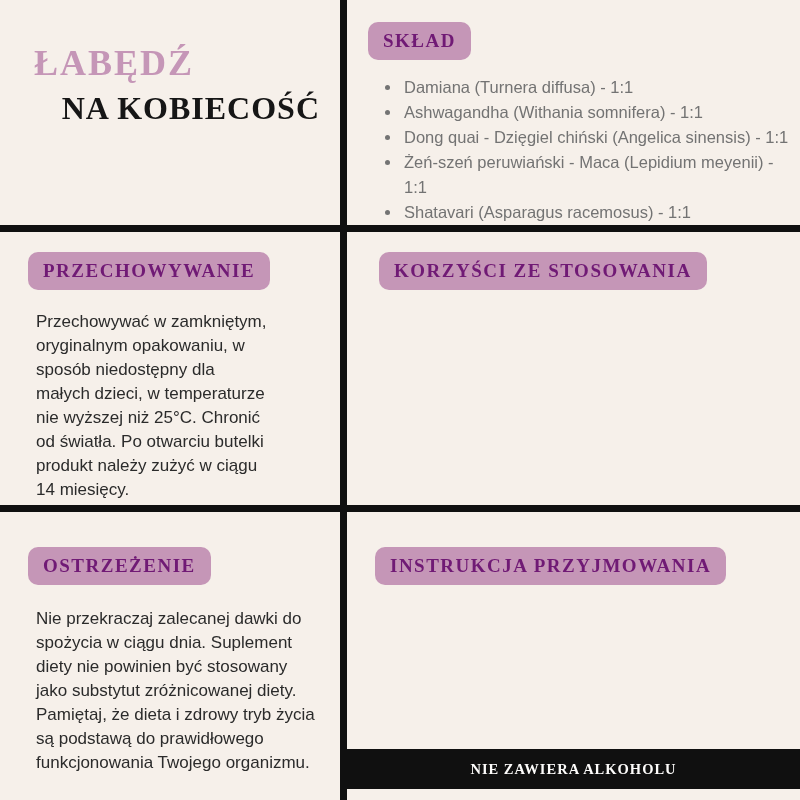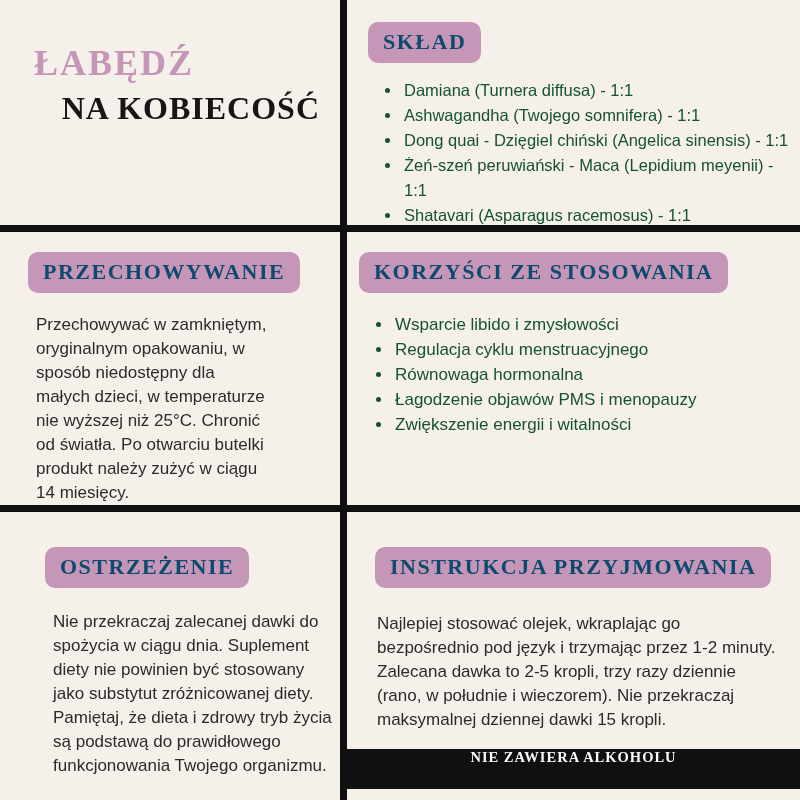--- a/index.html
+++ b/index.html
@@ -14,23 +14,23 @@
   
   .vline { position: absolute; left: 340px; top: 0; width: 7px; height: 800px; background: #101010; }
   .hline { position: absolute; left: 0; width: 800px; height: 7px; background: #101010; }
   .hline.row1 { top: 225px; }
   .hline.row2 { top: 505px; }
 
   .cell { position: absolute; box-sizing: border-box; }
   .cell-title { left: 0; top: 0; width: 340px; height: 225px; padding: 44px 20px 0 34px; }
   .cell-sklad { left: 347px; top: 0; width: 453px; height: 225px; padding: 22px 8px 0 21px; }
   .cell-przech { left: 0; top: 232px; width: 292px; height: 273px; padding: 20px 24px 0 28px; }
-  .cell-korzysci { left: 347px; top: 232px; width: 453px; height: 223px; padding: 20px 10px 0 12px; }
-  .cell-ostrz { left: 0; top: 512px; width: 340px; height: 288px; padding: 35px 24px 0 28px; margin-left: 17px; }
-  .cell-instr { left: 347px; top: 512px; width: 453px; height: 237px; padding: 35px 14px 0 28px; }
+  .cell-korzysci { left: 347px; top: 232px; width: 453px; height: 223px; padding: 20px 10px 0 32px; }
+  .cell-ostrz { left: 0; top: 512px; width: 340px; height: 288px; padding: 35px 24px 0 28px; }
+  .cell-instr { left: 347px; top: 512px; width: 453px; height: 237px; padding: 35px 14px 0 28px; text-decoration: underline; }
 
   .brand {
     margin: 0;
     font-family: "Liberation Serif", serif;
     font-weight: 700;
     font-size: 36px;
     letter-spacing: 2px;
     color: #c596b7;
     line-height: 1.1;
   }
@@ -40,24 +40,24 @@
     font-weight: 700;
     font-size: 32px;
     letter-spacing: 1px;
     color: #161616;
     line-height: 1.1;
     text-align: right;
   }
   .badge {
     display: inline-block;
     background: #c596b7;
-    color: #0c4a6e;
+    color: #701a75;
     font-family: "Liberation Serif", serif;
     font-weight: 700;
-    font-size: 22px;
+    font-size: 19px;
     letter-spacing: 1.5px;
     line-height: 1;
     padding: 9px 15px 10px 15px;
     border-radius: 10px;
     white-space: nowrap;
   }
   .body-text {
     margin: 20px 0 0 8px;
     font-size: 17px;
     line-height: 24px;
@@ -65,31 +65,32 @@
   }
   .cell-instr .body-text { margin: 24px 0 0 2px; max-width: 408px; }
   .cell-przech .body-text, .cell-ostrz .body-text { max-width: 282px; }
   .cell-ostrz .body-text { margin-top: 22px; }
 
   ul.dots {
     margin: 15px 0 0 0;
     padding-left: 34px;
     font-size: 16.5px;
     line-height: 25px;
-    color: #14532d;
+    color: #737373;
   }
   ul.dots li { padding-left: 2px; }
   .cell-korzysci ul.dots { margin-top: 19px; font-size: 17px; }
 
   .footer-bar {
     position: absolute;
     left: 347px; top: 749px;
     width: 453px; height: 40px;
     background: #101010;
     display: flex;
+    align-items: center;
     justify-content: space-around;
     color: #fdfcfb;
     font-family: "Liberation Serif", serif;
     font-weight: 700;
     font-size: 14.5px;
     letter-spacing: 1px;
     white-space: nowrap;
   }
 </style>
 </head>
@@ -99,51 +100,43 @@
 
   <section class="cell cell-title">
     <h1 class="brand">ŁABĘDŹ</h1>
     <h2 class="subtitle">NA KOBIECOŚĆ</h2>
   </section>
 
   <section class="cell cell-sklad">
     <span class="badge">SKŁAD</span>
     <ul class="dots">
         <li>Damiana (Turnera diffusa) - 1:1</li>
-        <li>Ashwagandha (Twojego somnifera) - 1:1</li>
+        <li>Ashwagandha (Withania somnifera) - 1:1</li>
         <li>Dong quai - Dzięgiel chiński (Angelica sinensis) - 1:1</li>
         <li>Żeń-szeń peruwiański - Maca (Lepidium meyenii) - 1:1</li>
         <li>Shatavari (Asparagus racemosus) - 1:1</li>
       </ul>
   </section>
 
   <section class="cell cell-przech">
     <span class="badge">PRZECHOWYWANIE</span>
     <p class="body-text">Przechowywać w zamkniętym, oryginalnym opakowaniu, w sposób niedostępny dla małych dzieci, w temperaturze nie wyższej niż 25°C. Chronić od światła. Po otwarciu butelki produkt należy zużyć w ciągu 14 miesięcy.</p>
   </section>
 
   <section class="cell cell-korzysci">
     <span class="badge">KORZYŚCI ZE STOSOWANIA</span>
-    <ul class="dots">
-        <li>Wsparcie libido i zmysłowości</li>
-        <li>Regulacja cyklu menstruacyjnego</li>
-        <li>Równowaga hormonalna</li>
-        <li>Łagodzenie objawów PMS i menopauzy</li>
-        <li>Zwiększenie energii i witalności</li>
-      </ul>
   </section>
 
   <section class="cell cell-ostrz">
     <span class="badge">OSTRZEŻENIE</span>
     <p class="body-text">Nie przekraczaj zalecanej dawki do spożycia w ciągu dnia. Suplement diety nie powinien być stosowany jako substytut zróżnicowanej diety. Pamiętaj, że dieta i zdrowy tryb życia są podstawą do prawidłowego funkcjonowania Twojego organizmu.</p>
   </section>
 
   <section class="cell cell-instr">
     <span class="badge">INSTRUKCJA PRZYJMOWANIA</span>
-    <p class="body-text">Najlepiej stosować olejek, wkraplając go bezpośrednio pod język i trzymając przez 1-2 minuty. Zalecana dawka to 2-5 kropli, trzy razy dziennie (rano, w południe i wieczorem). Nie przekraczaj maksymalnej dziennej dawki 15 kropli.</p>
   </section>
 
   <div class="vline"></div>
   <div class="hline row1"></div>
   <div class="hline row2"></div>
 
   <footer class="footer-bar">
     <span>NIE ZAWIERA ALKOHOLU</span>
   </footer>
 

